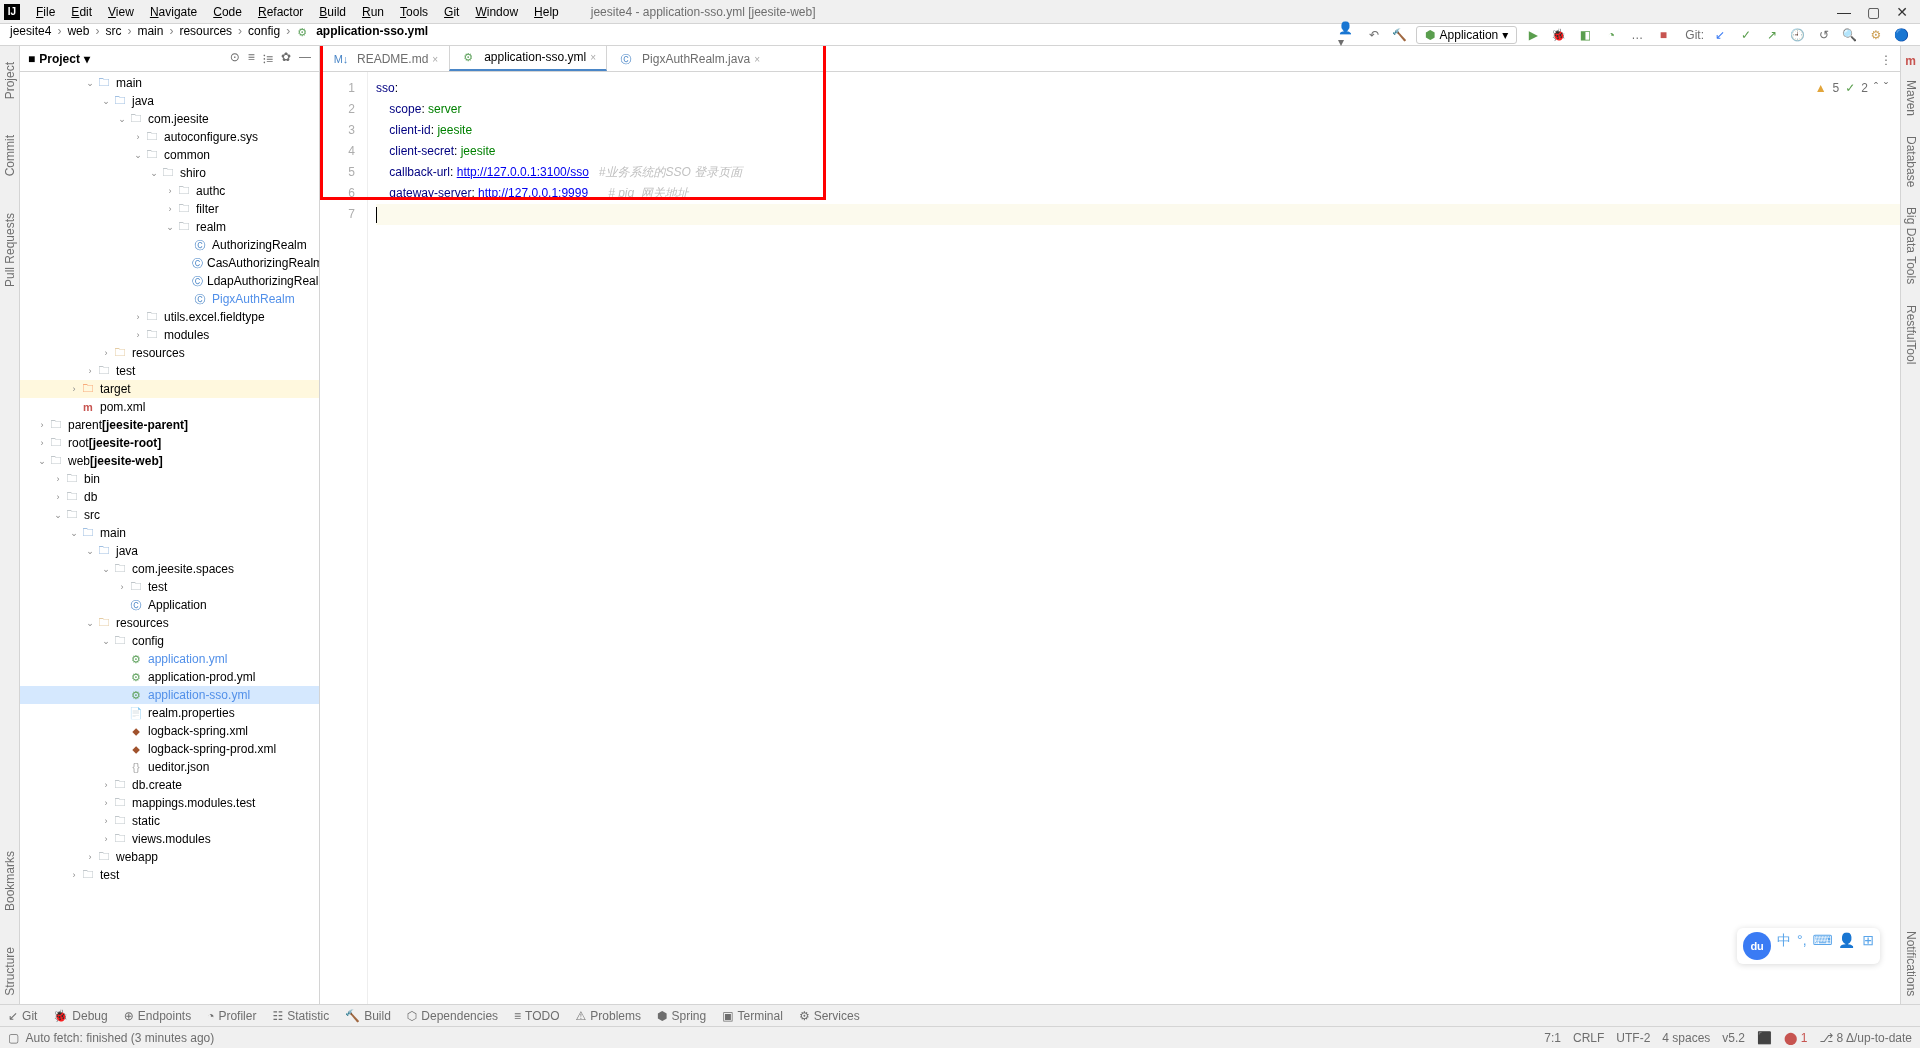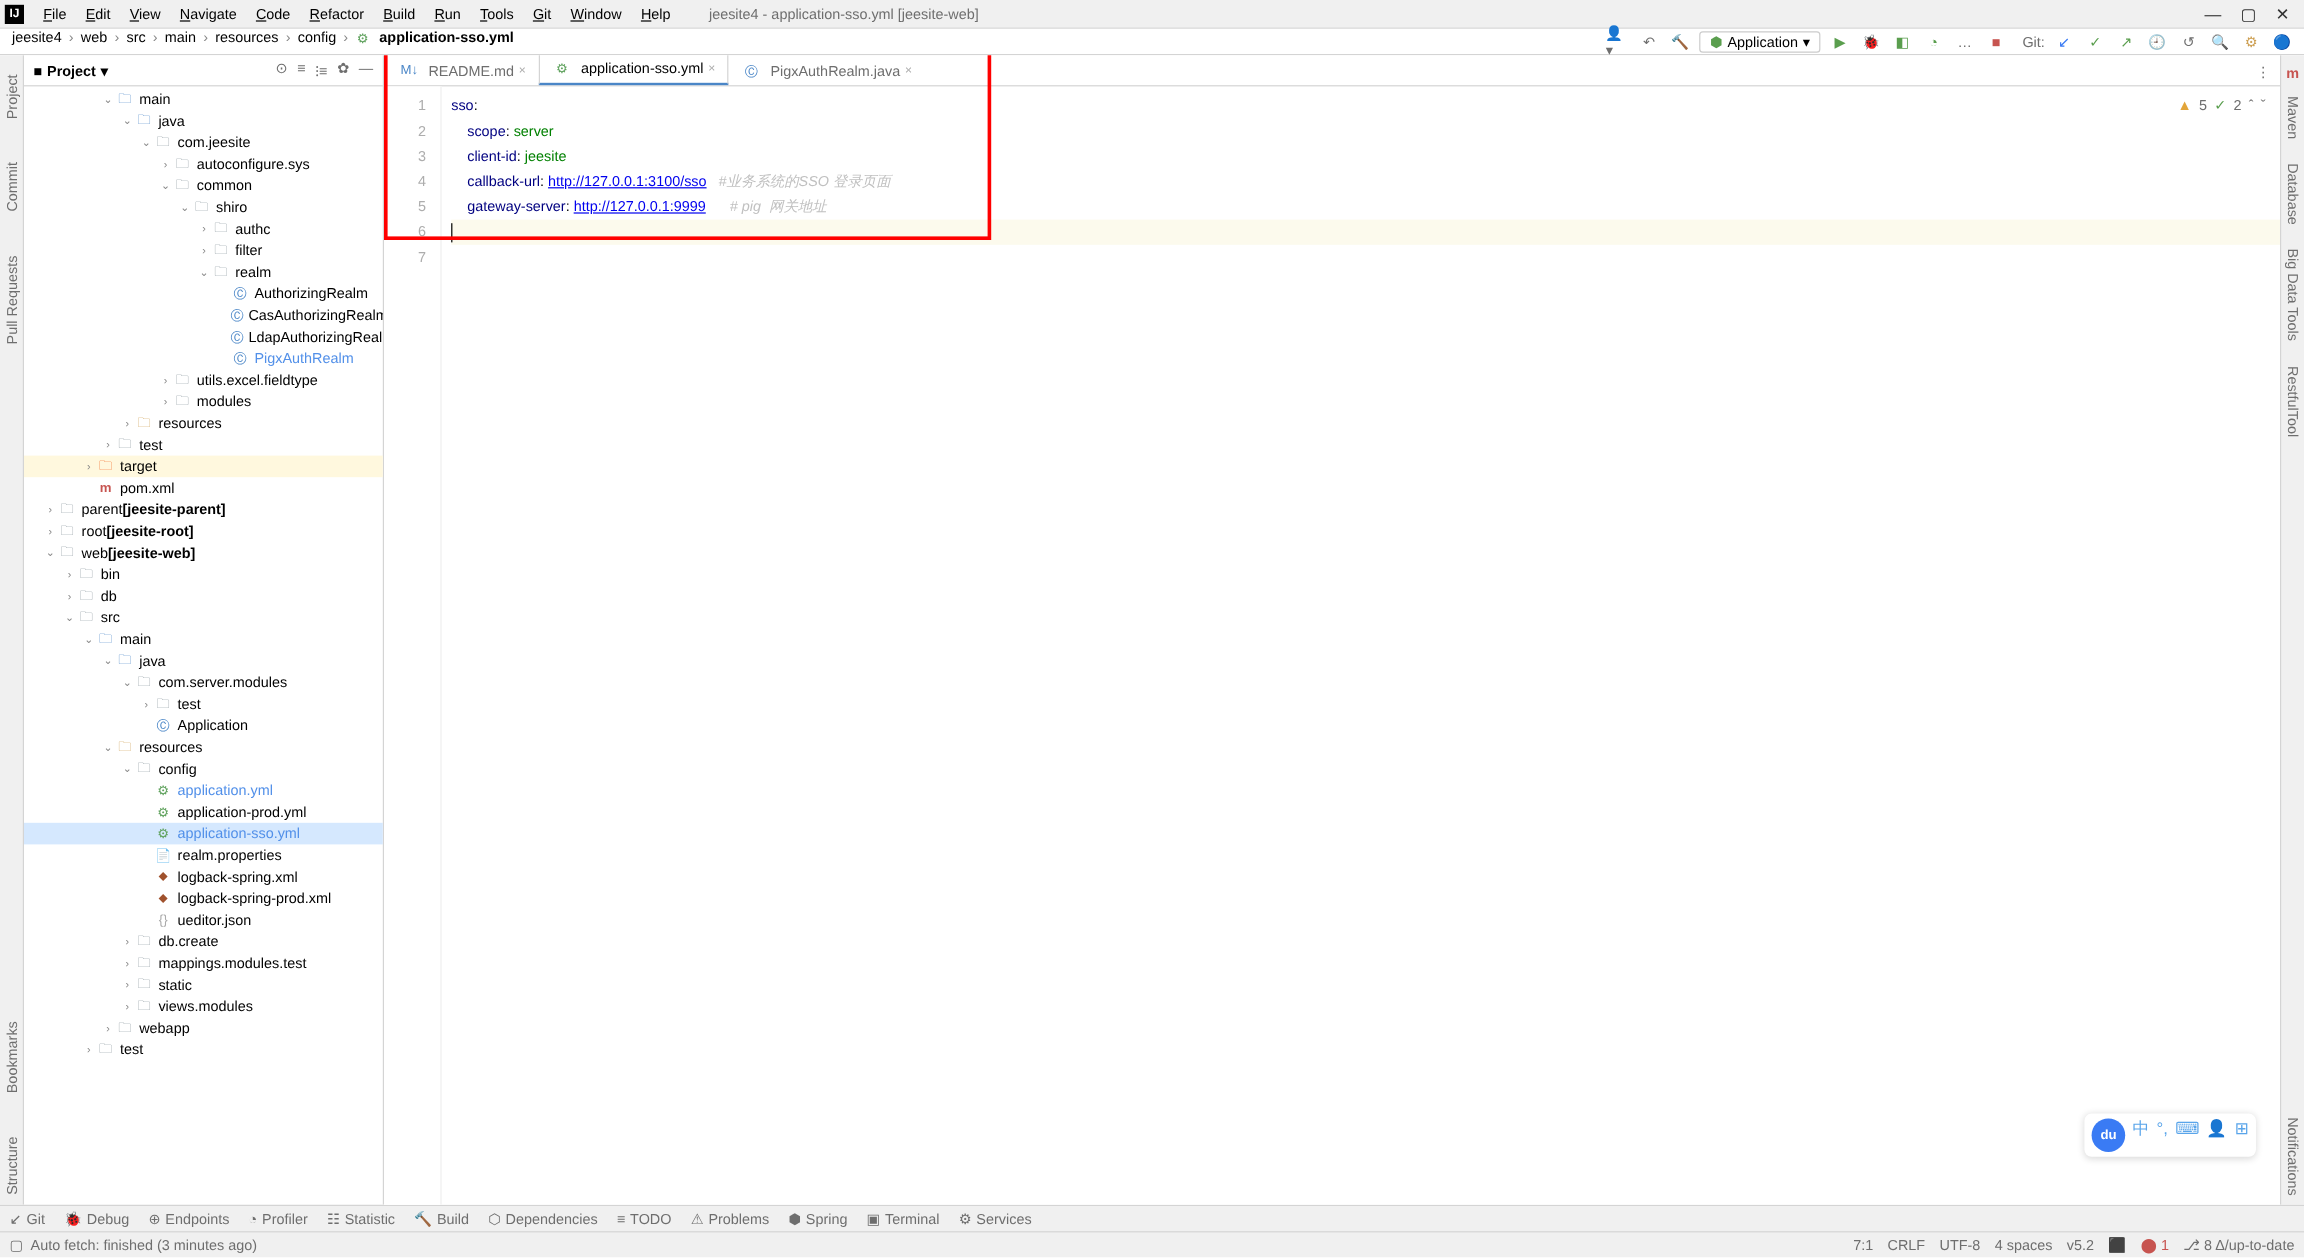--- a/index.html
+++ b/index.html
@@ -294,21 +294,21 @@
           <span>main</span>
         </div>
       <div class="tree-row" style="padding-left:64px">
           <span class="arrow">⌄</span>
           <span class="ticon folder-src">🗀</span>
           <span>java</span>
         </div>
       <div class="tree-row" style="padding-left:80px">
           <span class="arrow">⌄</span>
           <span class="ticon folder">🗀</span>
-          <span>com.server.modules</span>
+          <span>com.jeesite.spaces</span>
         </div>
       <div class="tree-row" style="padding-left:96px">
           <span class="arrow">›</span>
           <span class="ticon folder">🗀</span>
           <span>test</span>
         </div>
       <div class="tree-row" style="padding-left:108px">
           <span class="ticon file-java">Ⓒ</span>
           <span>Application</span>
         </div>
@@ -412,20 +412,21 @@
         <div>3</div>
         <div>4</div>
         <div>5</div>
         <div>6</div>
         <div>7</div>
       </div>
       <div class="code">
 <div class="code-line"><span class="yaml-key">sso</span><span>:</span></div>
 <div class="code-line">    <span class="yaml-key">scope</span>: <span class="yaml-val">server</span></div>
 <div class="code-line">    <span class="yaml-key">client-id</span>: <span class="yaml-val">jeesite</span></div>
+<div class="code-line">    <span class="yaml-key">client-secret</span>: <span class="yaml-val">jeesite</span></div>
 <div class="code-line">    <span class="yaml-key">callback-url</span>: <span class="yaml-url">http://127.0.0.1:3100/sso</span>   <span class="yaml-comment">#业务系统的SSO 登录页面</span></div>
 <div class="code-line">    <span class="yaml-key">gateway-server</span>: <span class="yaml-url">http://127.0.0.1:9999</span>      <span class="yaml-comment"># pig  网关地址</span></div>
 <div class="code-line cursor-line"><span class="cursor"></span></div>
         <div class="inspection">
           <span class="insp-warn">▲</span>
             <span>5</span>
           <span class="insp-typo">✓</span>
             <span>2</span>
           <span>ˆ</span>
             <span>ˇ</span>
@@ -468,20 +469,20 @@
   <span class="tool-tab">▣ <span>Terminal</span></span>
   <span class="tool-tab">⚙ <span>Services</span></span>
 </div>
 
 <div class="status-bar">
   <span>▢</span>&nbsp;&nbsp;
   <span>Auto fetch: finished (3 minutes ago)</span>
   <div class="status-right">
     <span>7:1</span>
     <span>CRLF</span>
-    <span>UTF-8</span>
+    <span>UTF-2</span>
     <span>4 spaces</span>
     <span>v5.2</span>
     <span>⬛</span>
     <span style="color:#c75450">⬤ 1</span>
     <span>⎇ <span>8 Δ/up-to-date</span></span>
   </div>
 </div>
 
 </body></html>

